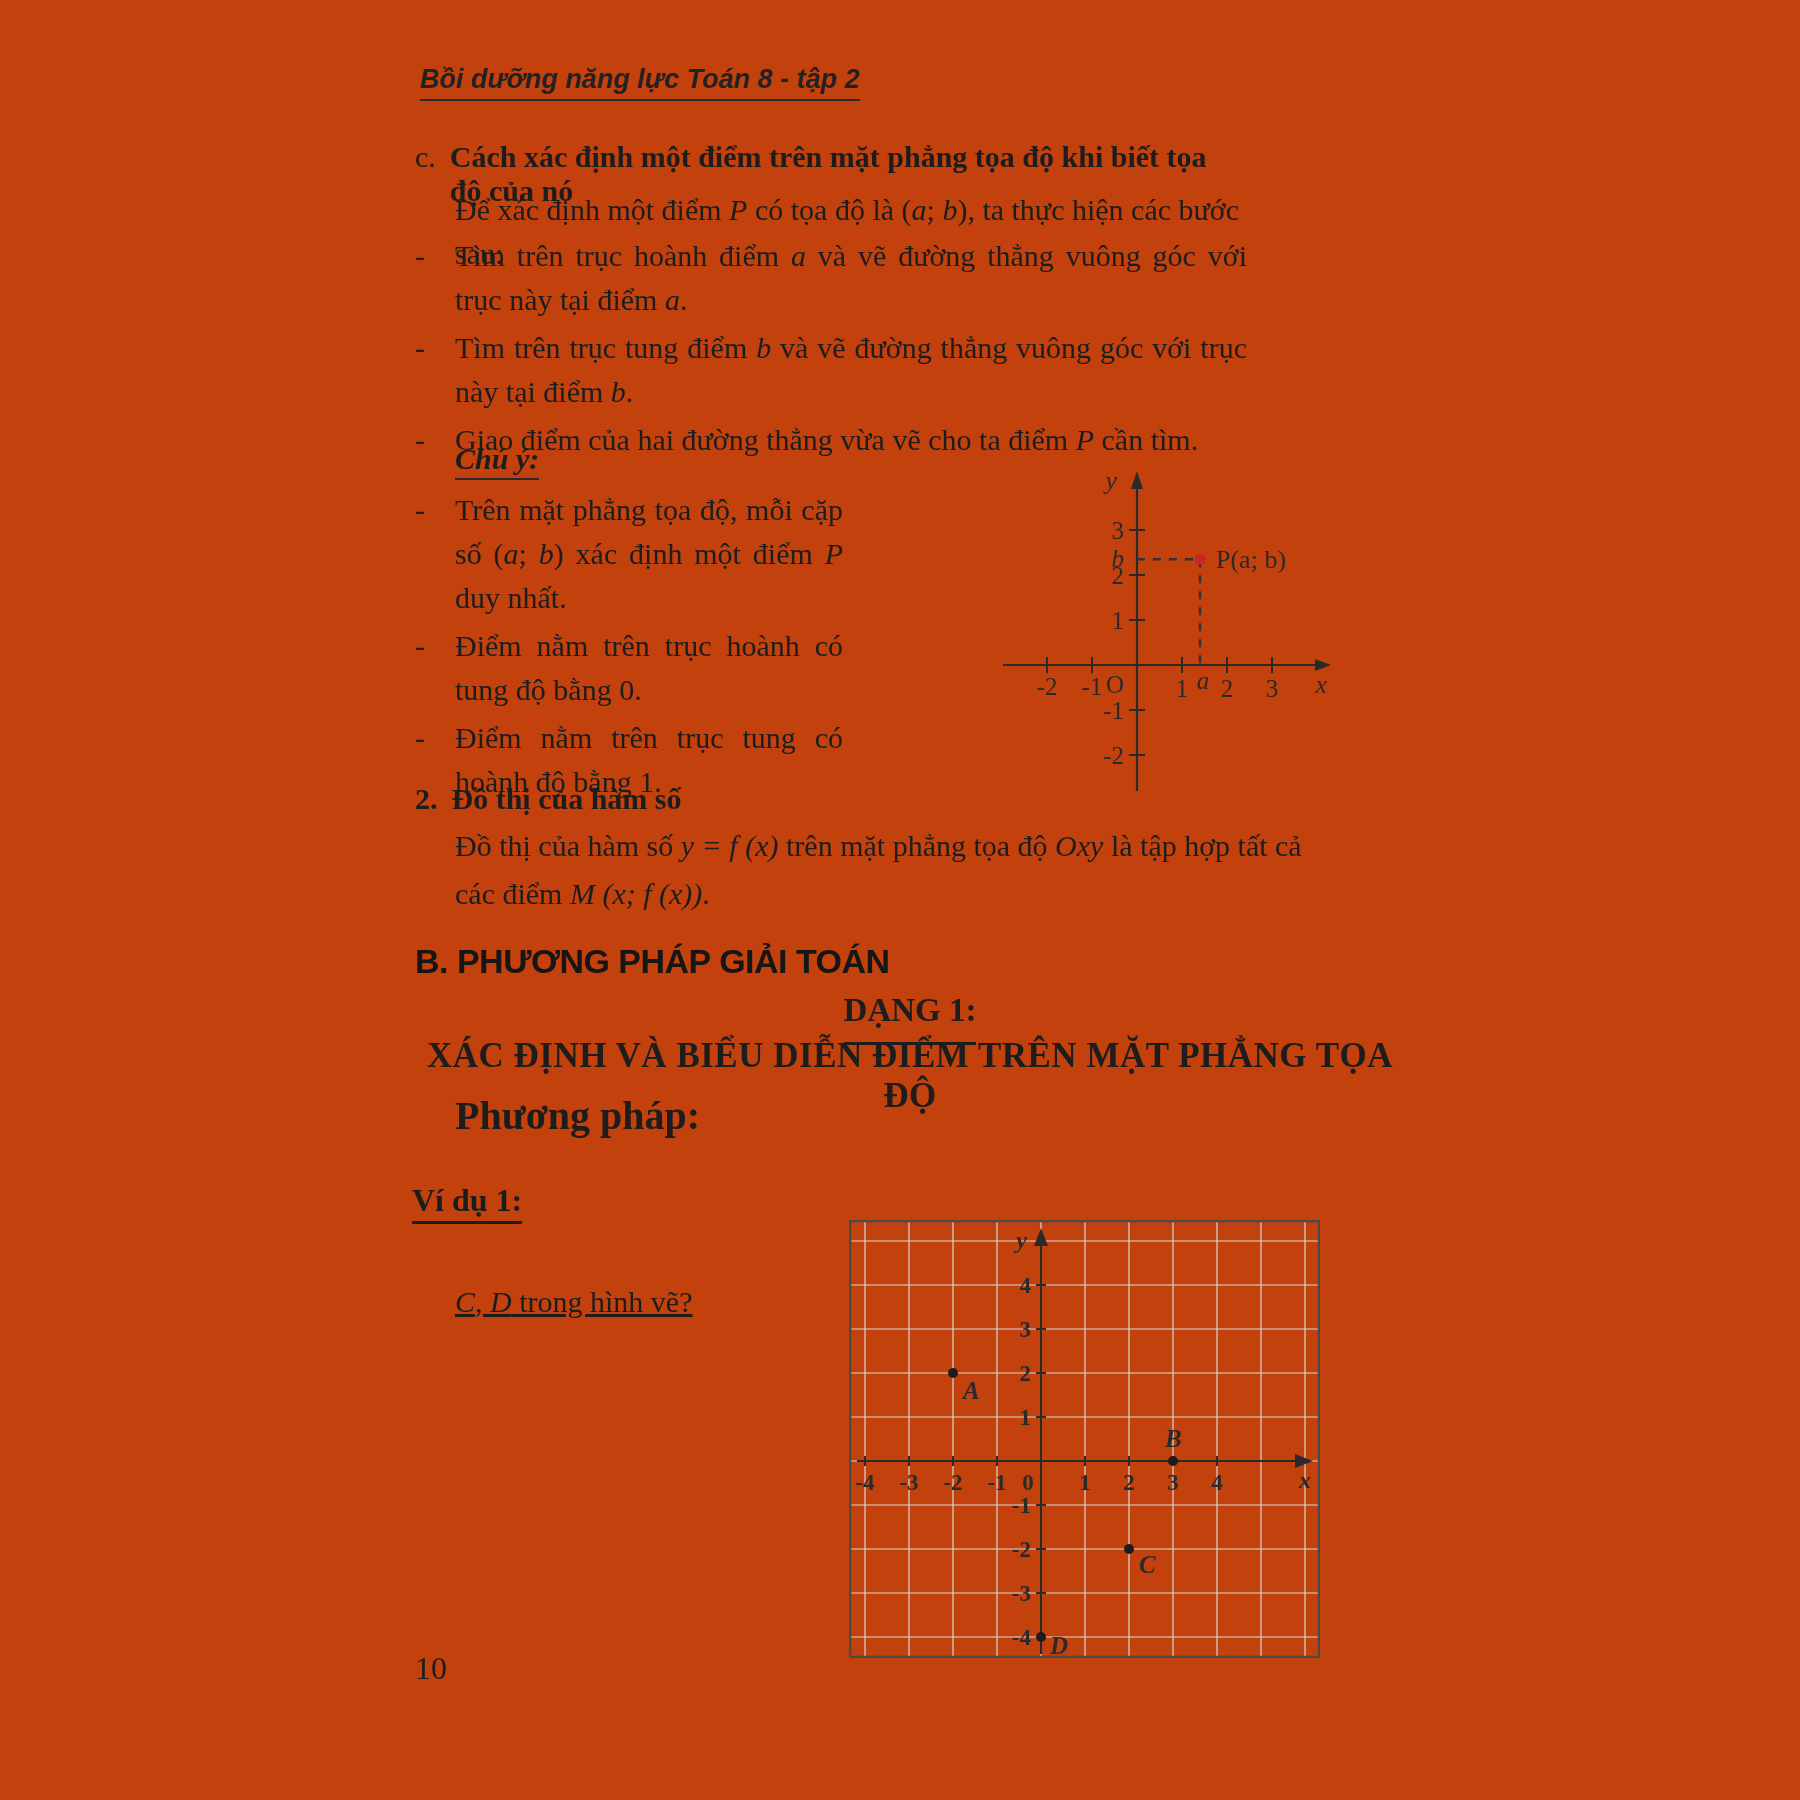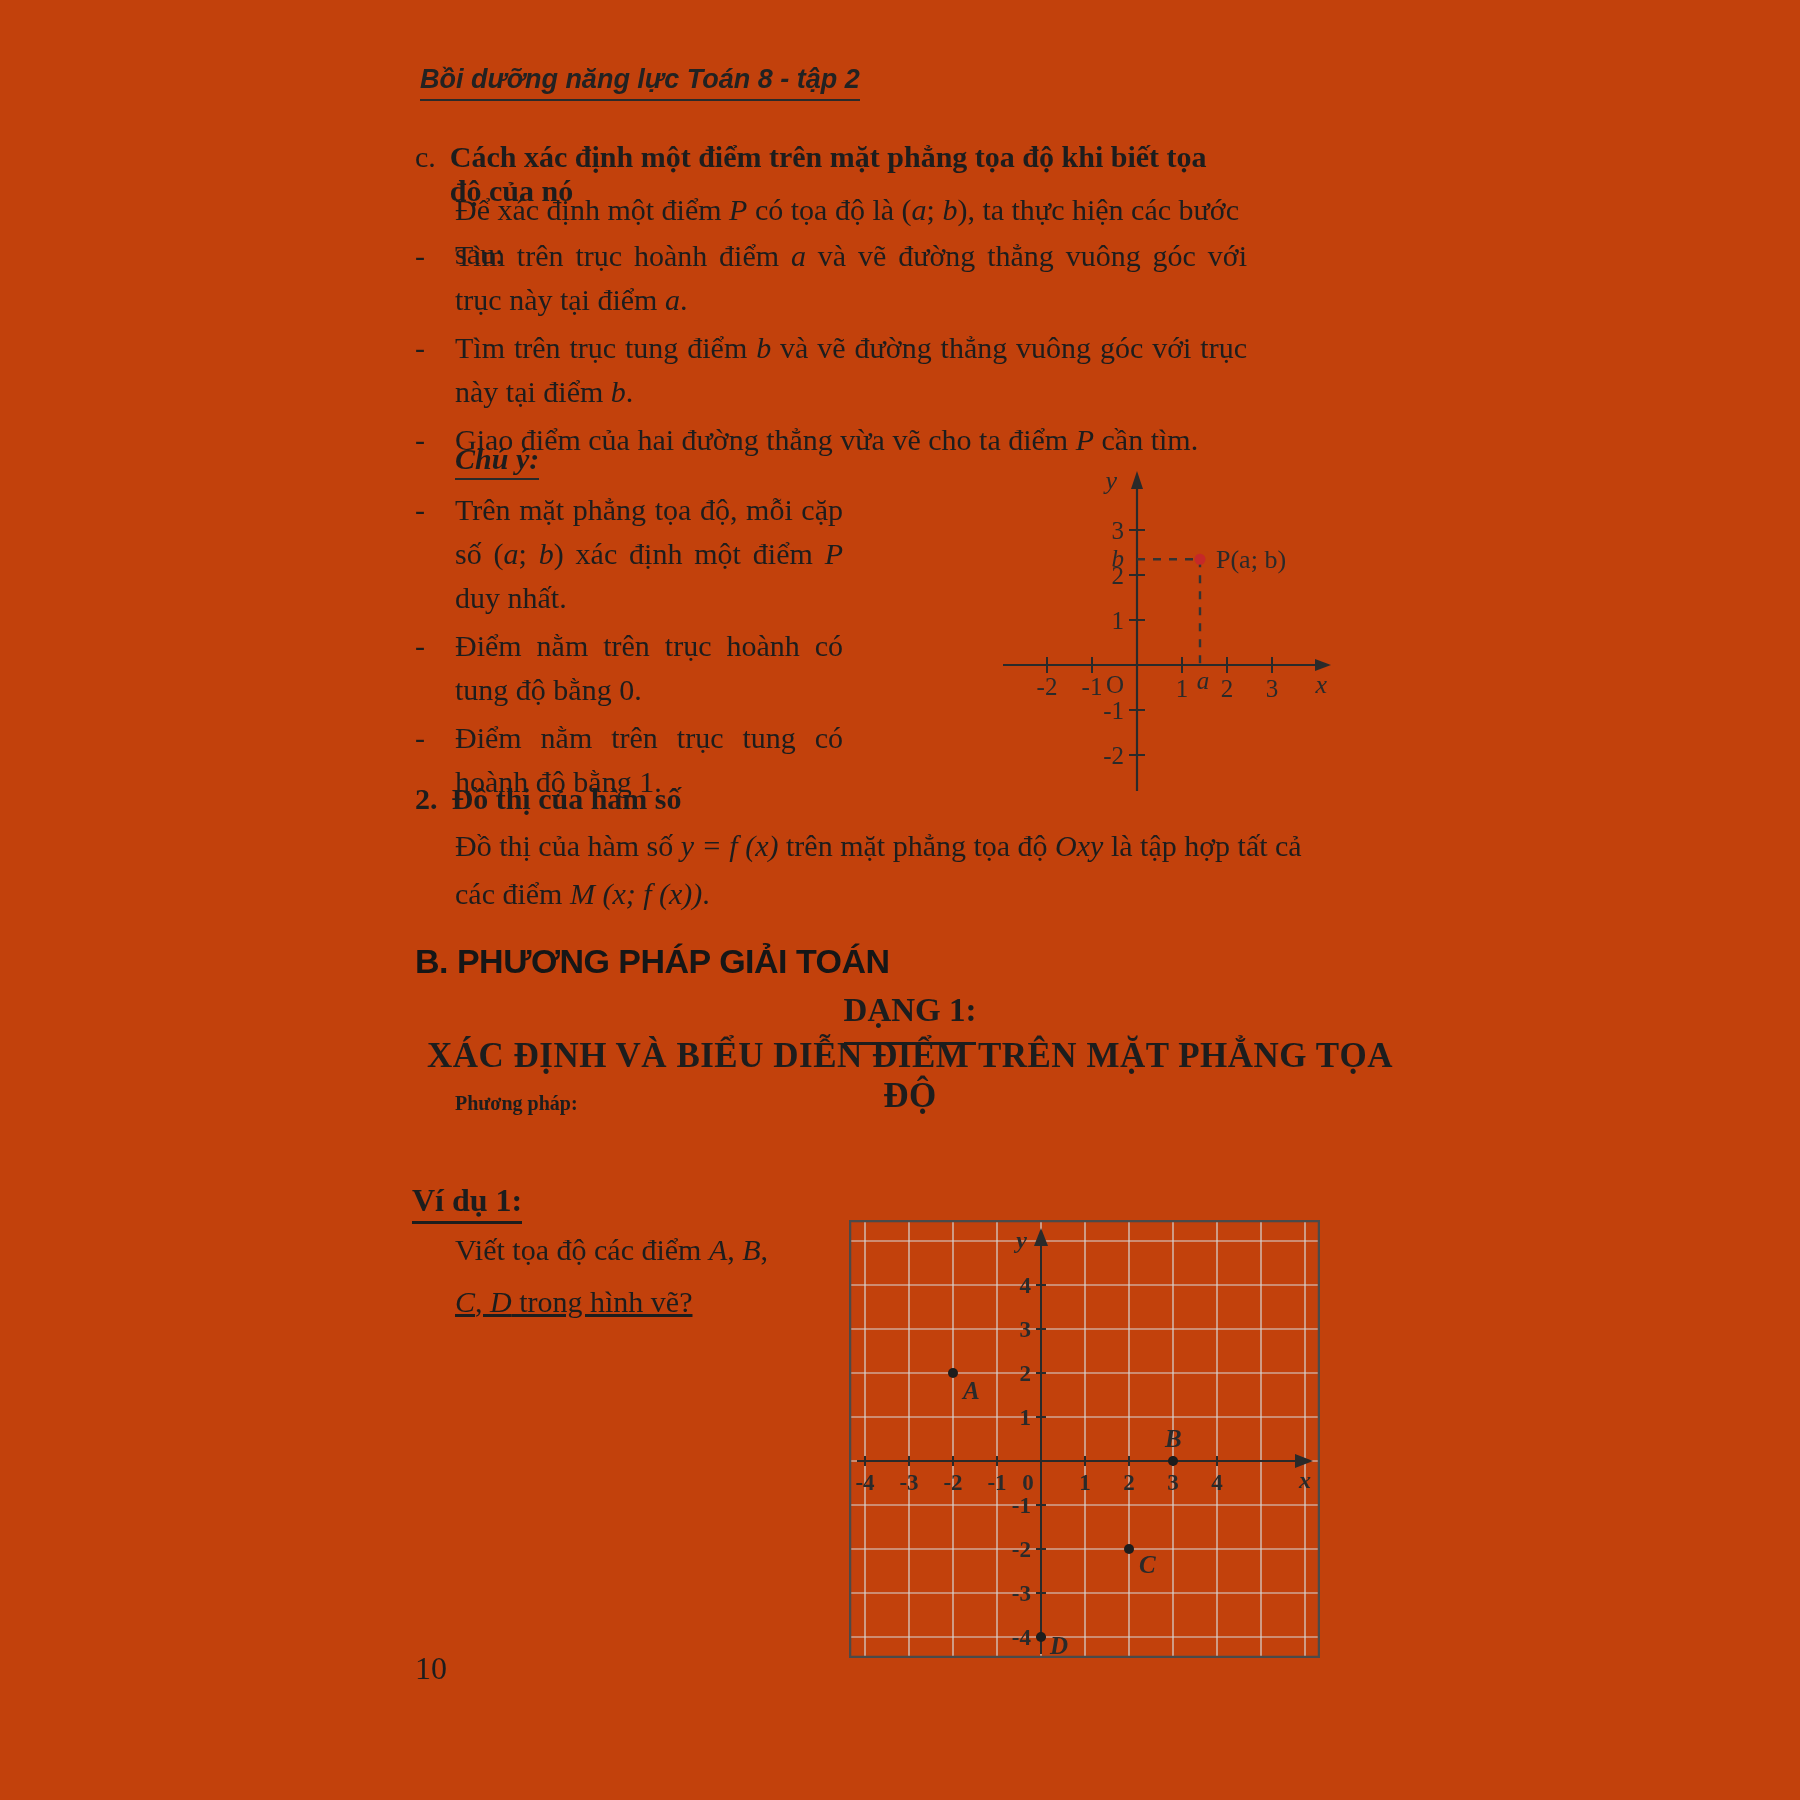--- a/index.html
+++ b/index.html
@@ -58,21 +58,21 @@
   }
 
   .dang1-wrap{left:415px;top:992px;width:990px;text-align:center;}
   .dang1{
     font-size:33px;font-weight:bold;
     border-bottom:3px solid #1d1d1d;padding-bottom:14px;
   }
   .dang1-sub{left:415px;top:1036px;width:990px;text-align:center;
     font-size:35px;font-weight:bold;letter-spacing:0.5px;}
 
-  .method-label{left:455px;top:1092px;font-size:20px;font-weight:bold;}
+  .method-label{left:455px;top:1092px;font-size:40px;font-weight:bold;}
   .method-body{left:455px;top:1136px;width:800px;white-space:nowrap;}
 
   .vd-label{
     left:412px;top:1182px;
     font-size:32px;font-weight:bold;
     border-bottom:3px solid #1d1d1d;padding-bottom:2px;
   }
   .ex-line1{left:455px;top:1228px;width:420px;white-space:nowrap;}
   .ex-line2{left:455px;top:1280px;width:420px;white-space:nowrap;text-decoration:underline;}
 
@@ -174,21 +174,20 @@
   <span class="abs part-b">B. PHƯƠNG PHÁP GIẢI TOÁN</span>
 
   <div class="abs dang1-wrap">
     <span class="dang1">DẠNG 1:</span>
   </div>
   <div class="abs dang1-sub">XÁC ĐỊNH VÀ BIỂU DIỄN ĐIỂM TRÊN MẶT PHẲNG TỌA ĐỘ</div>
 
   <span class="abs method-label">Phương pháp:</span>
 
   <span class="abs vd-label">Ví dụ 1:</span>
-  <div class="abs ex-line1 body-text"><span>Viết tọa độ các điểm </span><span class="it">A</span><span>, </span><span class="it">B</span><span>,</span></div>
   <div class="abs ex-line2 body-text"><span class="it">C</span><span>, </span><span class="it">D</span><span> trong hình vẽ?</span></div>
 
   <div class="abs fig2"><svg width="471" height="438" viewBox="0 0 471 438">
         <line x1="16" y1="0" x2="16" y2="438" stroke="#d8d8d8" stroke-width="1.2"></line>
         <line x1="60" y1="0" x2="60" y2="438" stroke="#d8d8d8" stroke-width="1.2"></line>
         <line x1="104" y1="0" x2="104" y2="438" stroke="#d8d8d8" stroke-width="1.2"></line>
         <line x1="148" y1="0" x2="148" y2="438" stroke="#d8d8d8" stroke-width="1.2"></line>
         <line x1="192" y1="0" x2="192" y2="438" stroke="#d8d8d8" stroke-width="1.2"></line>
         <line x1="236" y1="0" x2="236" y2="438" stroke="#d8d8d8" stroke-width="1.2"></line>
         <line x1="280" y1="0" x2="280" y2="438" stroke="#d8d8d8" stroke-width="1.2"></line>

